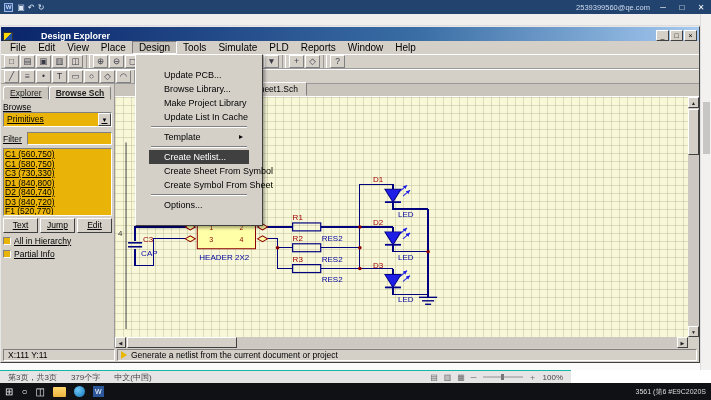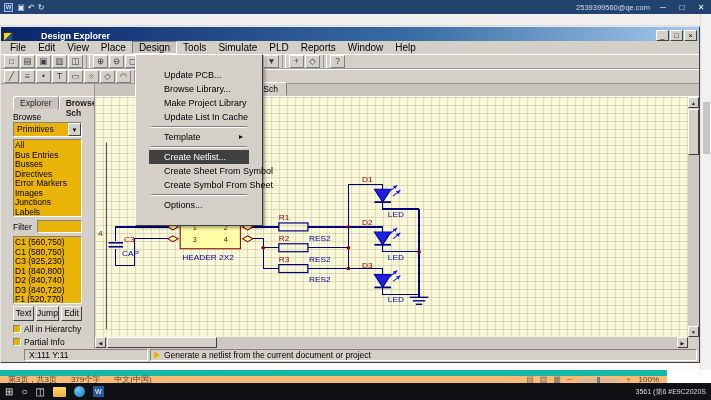--- a/index.html
+++ b/index.html
@@ -43,22 +43,22 @@
 
   .toolbar { height:15px; display:flex; align-items:center; gap:1px; padding-left:3px; flex:none;
     border-top:1px solid #fff; border-bottom:1px solid #9a9a9a; }
   .tb { width:15px; height:13px; font-size:8.5px; line-height:11px; text-align:center; color:#3a3a46;
     border:1px solid; border-color:#ffffff #808080 #808080 #ffffff; background:#d4d0c8; overflow:hidden; }
   .tbsep { width:4px; height:13px; border-left:1px solid #9a9a9a; border-right:1px solid #fff; margin:0 2px; }
 
   .de-main { flex:1; display:flex; min-height:0; }
 
   
-  .sidebar { width:94px; flex:none; padding:12px; display:flex; flex-direction:column; overflow:hidden;
-    border-right:1px solid #9a9a9a; }
+  .sidebar { width:114px; flex:none; padding:2px; display:flex; flex-direction:column; overflow:hidden;
+    border-right:1px solid #9a9a9a;text-decoration:underline; }
   .side-tabs { height:14px; display:flex; flex:none; }
   .stab { padding:1px 6px; font-size:8.5px; border:1px solid; border-color:#fff #808080 #d4d0c8 #fff;
     border-radius:3px 3px 0 0; background:#c9c5bd; color:#222; }
   .stab.on { background:#d4d0c8; font-weight:bold; }
   .browse-label { font-size:8.5px; height:10px; margin-top:2px; color:#000; flex:none; }
   .combo { height:15px; display:flex; flex:none; margin-bottom:2px; }
   .combo .val { flex:1; font-size:8.5px; line-height:13px; padding-left:3px; }
   .combo .arrow { width:13px; font-size:6px; line-height:12px; text-align:center; flex:none; }
   .listbox { flex:none; overflow:hidden; padding:1px; font-size:8.5px; line-height:9.5px; }
   .lb1 { height:78px; }
@@ -87,37 +87,37 @@
   .canvas svg { position:absolute; left:0; top:0; width:100%; height:100%; }
   .vscroll { width:11px; flex:none; background:#cdc9c2; position:relative; }
   .hrow { height:11px; flex:none; display:flex; }
   .hscroll { flex:1; background:#cdc9c2; position:relative; }
   .corner { width:11px; flex:none; background:#d4d0c8; }
   .sb-btn { position:absolute; width:11px; height:11px; font-size:5px; line-height:10px; text-align:center; color:#222; }
   .sb-thumb { position:absolute; background:#d4d0c8; border:1px solid; border-color:#fff #404040 #404040 #fff; }
 
   
   .de-status { height:14px; flex:none; display:flex; gap:2px; padding:1px 2px; }
-  .st-coords { width:124px; flex:none; font-size:8.5px; line-height:10px; padding-left:4px; background:#d4d0c8;margin-left:21px; }
+  .st-coords { width:112px; flex:none; font-size:8.5px; line-height:10px; padding-left:4px; background:#d4d0c8; }
   .st-hint { flex:1; font-size:8.5px; line-height:10px; display:flex; align-items:center; gap:4px; background:#d4d0c8; padding-left:3px; }
   .hint-arrow { width:0; height:0; border-left:6px solid #e8b800; border-top:4px solid transparent; border-bottom:4px solid transparent; flex:none; }
 
   
   .dropdown { position:absolute; left:134px; top:27px; width:128px; background:#d4d0c8; z-index:50;
     border:1px solid; border-color:#ffffff #404040 #404040 #ffffff; padding:13px; box-shadow:2px 2px 3px rgba(0,0,0,.35); }
   .mitem { height:14px; line-height:14px; padding:0 6px 0 15px; font-size:9px; color:#000; display:flex; }
   .mitem .lbl { flex:1; white-space:nowrap; }
   .mitem.hl { background:#404040; color:#fff; }
   .subarrow { font-size:8px; }
   .msep { height:2px; border-top:1px solid #808080; border-bottom:1px solid #fff; margin:2px 2px; }
 
   
   .gap-strip { position:absolute; left:0; top:363px; width:700px; height:7px; background:#fbfbfb; }
-  .word-status { position:absolute; left:0; top:370px; width:667px; height:13px; background:#fdba74;
-    border-top:6px solid #14b8a6; display:flex; align-items:center; font-size:8px; color:#444; padding:0 8px; gap:14px; }
+  .word-status { position:absolute; left:0; top:370px; width:571px; height:13px; background:#e5e5e5;
+    border-top:1px solid #14b8a6; display:flex; align-items:center; font-size:8px; color:#444; padding:0 8px; gap:14px; }
   .ws-right { margin-left:auto; display:flex; align-items:center; gap:6px; }
   .ws-ico { font-size:8px; color:#666; }
   .zoom-track { width:40px; height:2px; background:#bbb; position:relative; }
   .zoom-thumb { position:absolute; left:18px; top:-2px; width:3px; height:6px; background:#777; }
 
   
   .taskbar { position:absolute; left:0; top:383px; width:711px; height:17px; background:#101114;
     display:flex; align-items:center; padding:0 5px; gap:8px; }
   .tk { color:#eee; font-size:10px; line-height:16px; }
   .tk-folder { width:13px; height:10px; background:linear-gradient(#ffd76e,#eab43e); border-radius:1px; }
@@ -224,38 +224,28 @@
       <div class="sidebar">
         <div class="side-tabs">
           <span class="stab">Explorer</span>
           <span class="stab on">Browse Sch</span>
         </div>
         <div class="browse-label">Browse</div>
         <div class="combo sunken">
           <span class="val">Primitives</span>
           <span class="arrow raised">▼</span>
         </div>
-        <div class="listbox lb1 sunken">
-            <div class="row">All</div>
-            <div class="row">Bus Entries</div>
-            <div class="row">Busses</div>
-            <div class="row">Directives</div>
-            <div class="row">Error Markers</div>
-            <div class="row">Images</div>
-            <div class="row">Junctions</div>
-            <div class="row">Labels</div>
-          </div>
         <div class="filter-row">
           <span class="filter-label">Filter</span>
           <span class="filter-input sunken"></span>
         </div>
         <div class="listbox lb2 sunken">
             <div class="row">C1 (560,750)</div>
             <div class="row">C1 (580,750)</div>
-            <div class="row">C3 (925,230)</div>
+            <div class="row">C3 (730,330)</div>
             <div class="row">D1 (840,800)</div>
             <div class="row">D2 (840,740)</div>
             <div class="row">D3 (840,720)</div>
             <div class="row">F1 (520,770)</div>
           </div>
         <div class="btnrow">
           <span class="btn">Text</span>
           <span class="btn">Jump</span>
           <span class="btn">Edit</span>
         </div>

